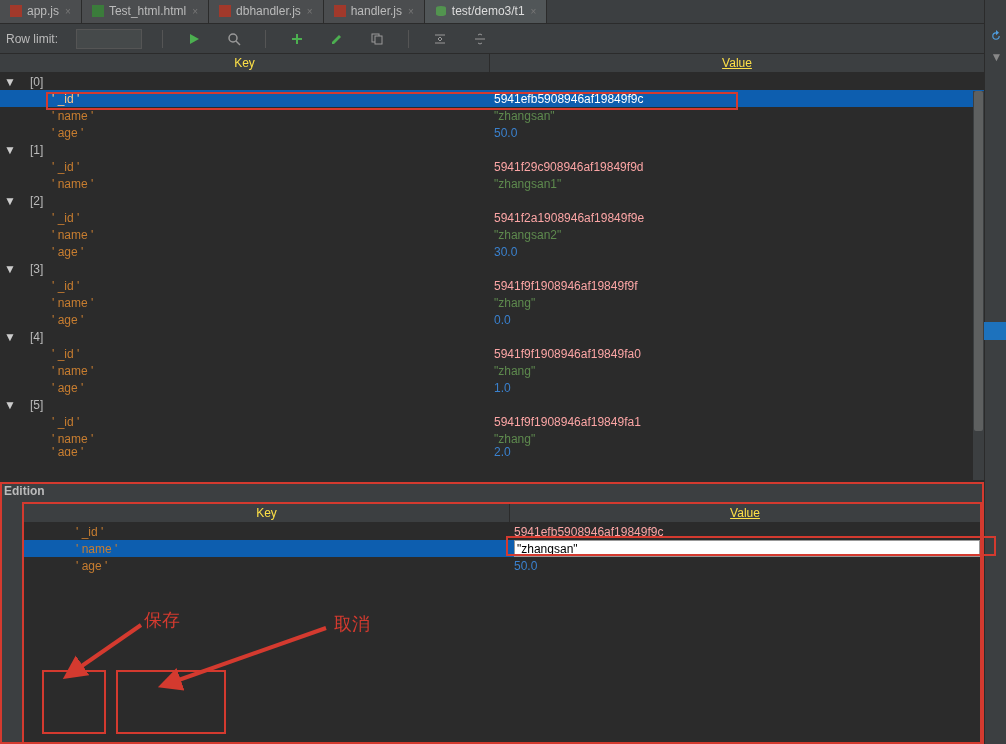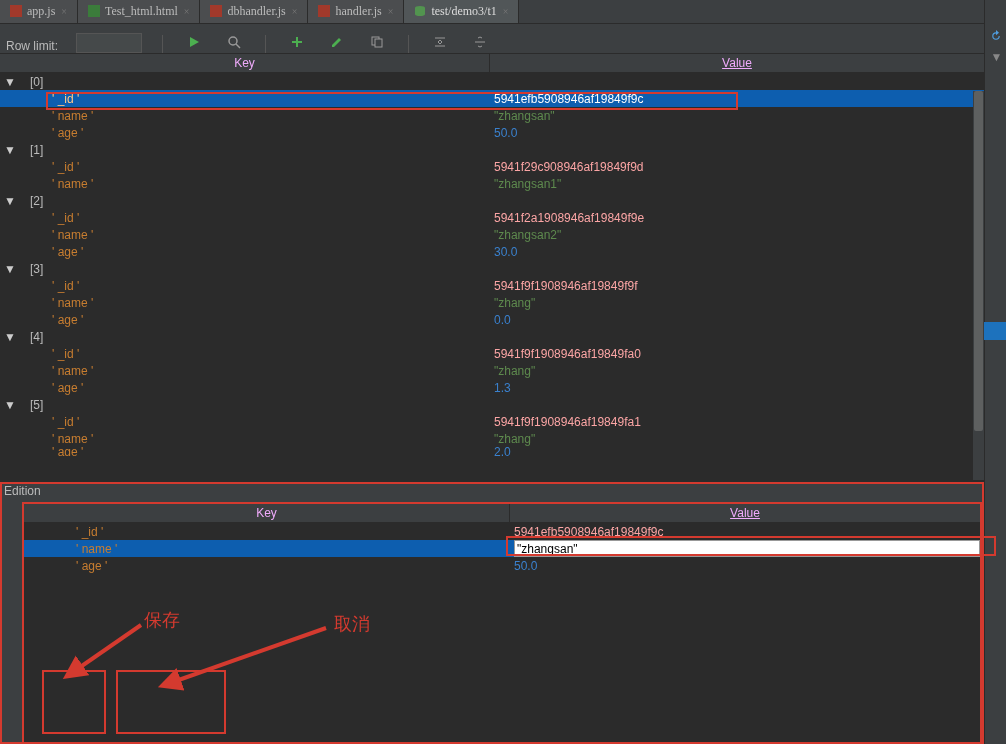--- a/index.html
+++ b/index.html
@@ -1,57 +1,57 @@
 <!DOCTYPE html>
 <html><head>
 <meta charset="utf-8">
 <style>
 * { margin:0; padding:0; box-sizing:border-box; }
 body { font-family:"Segoe UI",Arial,sans-serif; font-size:12px; background:#3c3f41; color:#bbbbbb; width:1006px; height:744px; overflow:hidden; }
 .root{display:flex;flex-direction:column;height:100%;}
 
-.tabbar{display:flex;background:#3c3f41;border-bottom:1px solid #2b2b2b;height:24px;align-items:flex-end;font-family:Liberation Serif, serif;}
+.tabbar{display:flex;background:#3c3f41;border-bottom:1px solid #2b2b2b;height:24px;align-items:flex-end;}
 .tab{display:flex;align-items:center;padding:4px 10px;background:#4b4d4f;color:#bbbbbb;border-right:1px solid #2b2b2b;height:24px;}
 .tab.active{background:#515658;color:#dddddd;}
 .tab .ficon{width:12px;height:12px;margin-right:5px;}
 .close-x{margin-left:6px;color:#777;font-size:10px;}
 
-.toolbar{display:flex;align-items:flex-end;height:30px;background:#3c3f41;padding:0 6px;border-bottom:1px solid #2b2b2b;gap:18px;}
+.toolbar{display:flex;align-items:center;height:30px;background:#3c3f41;padding:0 6px;border-bottom:1px solid #2b2b2b;gap:18px;}
 .tb-label{color:#bbb;}
 .tb-input{width:66px;height:20px;background:#45494a;border:1px solid #555;color:#bbb;}
 .tb-icon{width:22px;height:22px;display:flex;align-items:center;justify-content:center;border-radius:2px;}
 .tb-sep{width:1px;height:18px;background:#555;margin:0 2px;}
 
 .rail{position:absolute;top:0;right:0;width:22px;height:744px;background:#3c3f41;border-left:1px solid #2b2b2b;display:flex;flex-direction:column;align-items:center;padding-top:4px;gap:8px;}
 .rail-top{position:absolute;top:0;right:0;width:22px;height:20px;background:#2b2b2b;display:flex;align-items:center;justify-content:center;font-size:10px;color:#67a8e0;}
 .rail-blue{position:absolute;right:0;top:322px;width:22px;height:18px;background:#1d72bd;}
 
 .content{flex:1;display:flex;flex-direction:column;margin-right:22px;position:relative;}
 .pane-top{flex:1;display:flex;flex-direction:column;border-bottom:1px solid #2b2b2b;overflow:hidden;}
 .pane-bottom{height:263px;display:flex;flex-direction:column;border-top:1px solid #2b2b2b;position:relative;}
 
 .grid-head{display:flex;background:#3c3f41;border-bottom:1px solid #2b2b2b;}
-.gh-cell{flex:1;text-align:center;padding:2px 4px;color:#f0abfc;border-right:1px solid #2b2b2b;}
+.gh-cell{flex:1;text-align:center;padding:2px 4px;color:#fde047;border-right:1px solid #2b2b2b;}
 .gh-cell:last-child{border-right:none;text-decoration:underline;}
 .gh-cell.key{flex:0 0 490px;}
 
 .grid-body{flex:1;overflow:auto;background:#2b2b2b;position:relative;}
 .row{display:flex;height:17px;align-items:center;}
 .row.sel{background:#0d5eaf;color:#fff;}
 .twist{width:12px;color:#ccc;padding-left:4px;}
 .key-cell{flex:0 0 490px;display:flex;align-items:center;}
 .val-cell{flex:1;padding-left:4px;}
 .k-index{color:#bbb;padding-left:18px;}
 .k-child{color:#c77d30;padding-left:52px;}
 .v-id{color:#fca5a5;}
 .v-str{color:#5e8a4e;}
 .v-num{color:#3a81ce;}
 .row.sel .k-child{color:#ffc98b;}
 
-.ed-label{padding:2px 4px;color:#bbb;}
+.ed-label{padding:2px 4px;color:#bbb;font-weight:bold;}
 .red-outer{border:2px solid #d43a2f;position:absolute;inset:0;pointer-events:none;}
 .ed-grid{flex:1;display:flex;flex-direction:column;border:2px solid #d43a2f;border-bottom:none;margin:2px 2px 0 22px;}
 .ed-body{flex:1;background:#2b2b2b;}
 .ed-row{display:flex;height:17px;align-items:center;}
 .ed-row.sel{background:#0d5eaf;}
 .ed-key{flex:0 0 486px;color:#c77d30;padding-left:52px;}
 .ed-val{flex:1;padding-left:4px;}
 .ed-input{width:100%;height:17px;background:#fff;border:1px solid #999;font-family:inherit;font-size:12px;padding:0 2px;}
 
 .btn-row{display:flex;padding:6px;gap:10px;}
@@ -272,21 +272,21 @@
           <div class="row">
             <div class="key-cell">
               <span class="k-child">' name '</span>
             </div>
             <div class="val-cell"><span class="v-str">"zhang"</span></div>
           </div>
           <div class="row">
             <div class="key-cell">
               <span class="k-child">' age '</span>
             </div>
-            <div class="val-cell"><span class="v-num">1.3</span></div>
+            <div class="val-cell"><span class="v-num">1.0</span></div>
           </div>
           <div class="row">
             <span class="twist">▼</span>
             <span class="k-index">[5]</span>
           </div>
           <div class="row">
             <div class="key-cell">
               <span class="k-child">' _id '</span>
             </div>
             <div class="val-cell"><span class="v-id">5941f9f1908946af19849fa1</span></div>

